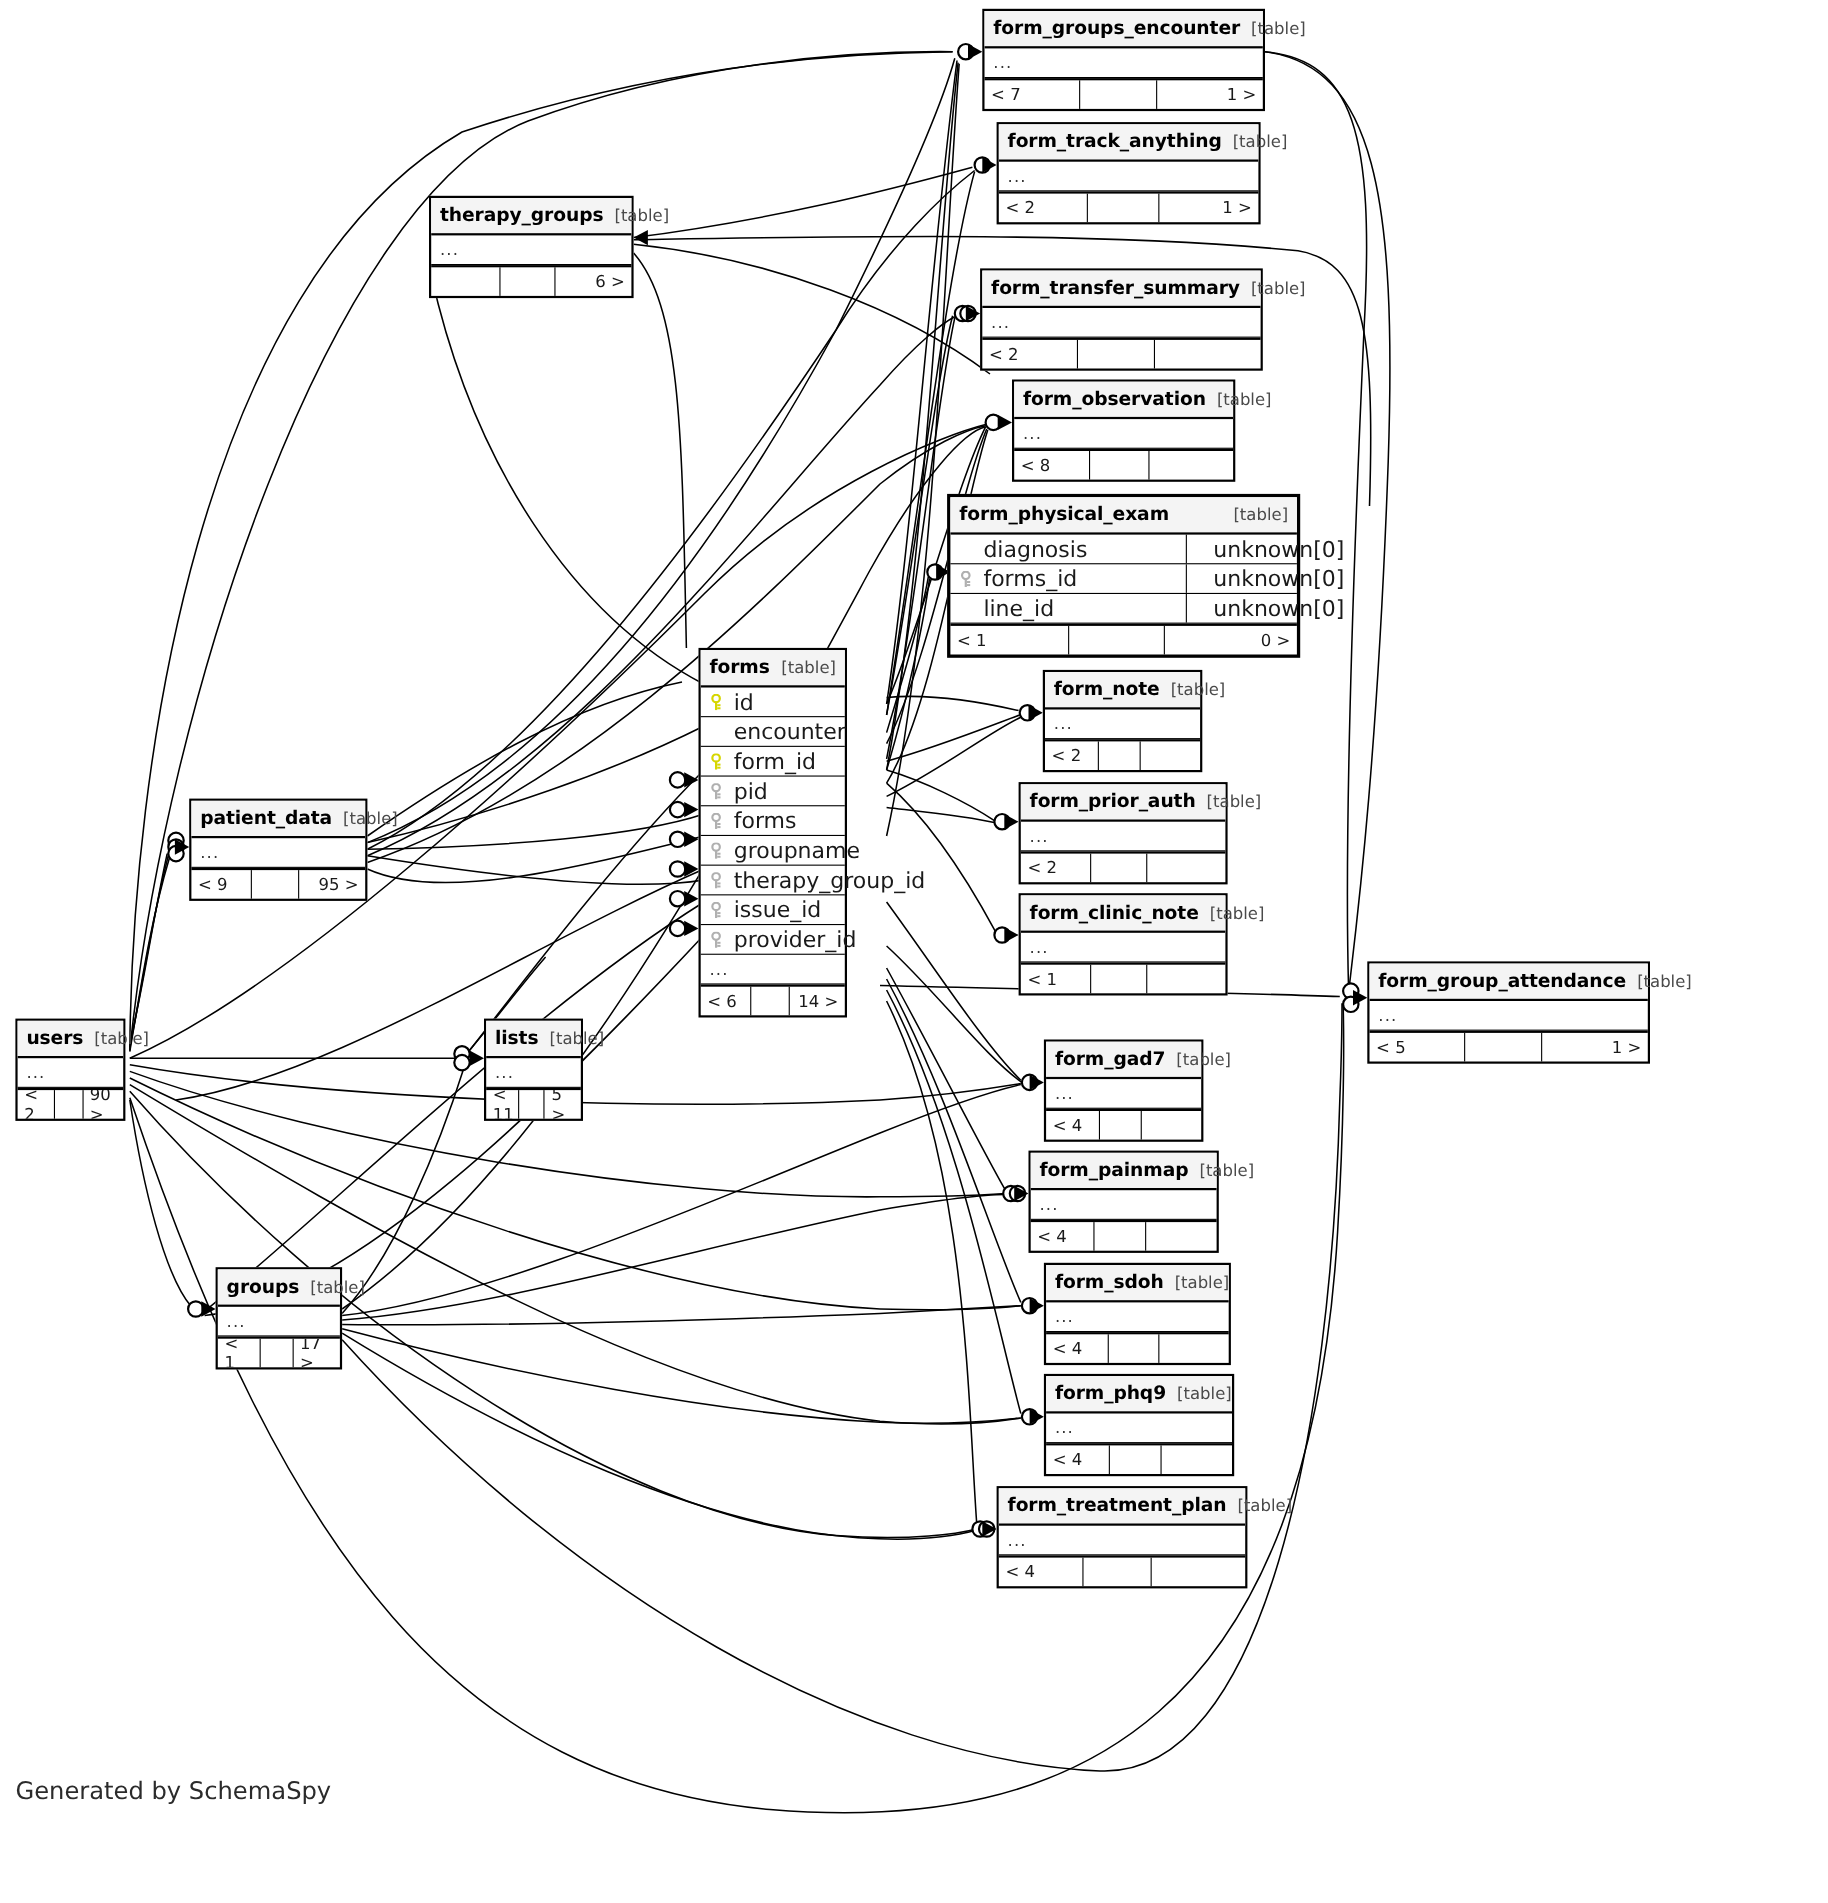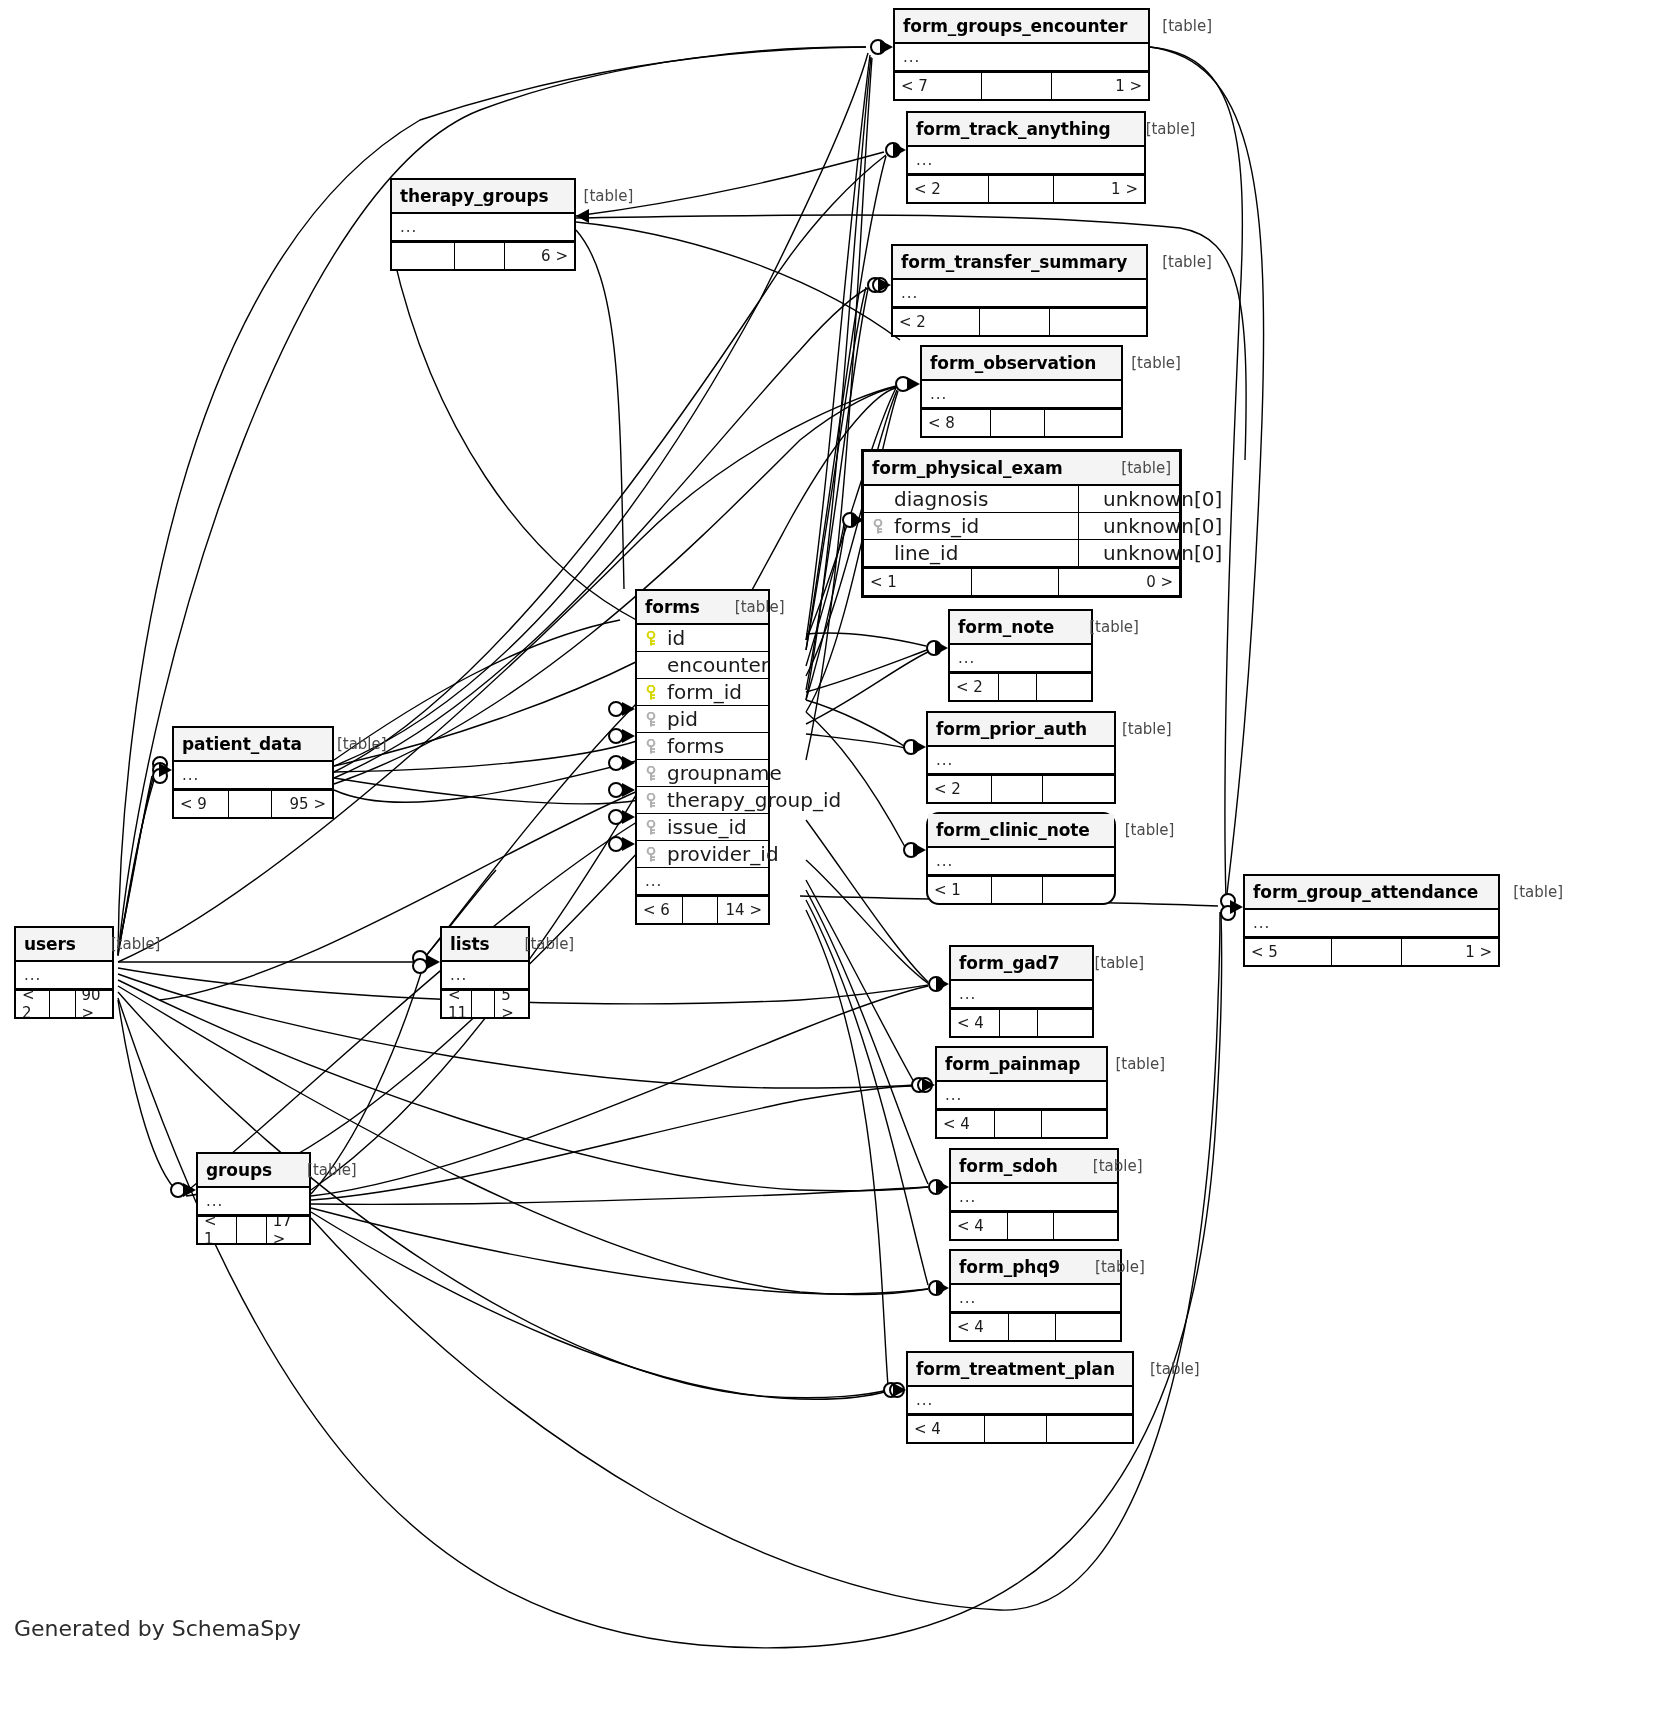--- a/index.html
+++ b/index.html
@@ -39,21 +39,20 @@
   .tbl-title {
     box-sizing: border-box;
     background: #f4f4f4;
     border-bottom: 2px solid #000000;
     display: flex;
     align-items: center;
     justify-content: space-between;
     padding: 0 8px;
     height: 34px;
     white-space: nowrap;
-    gap: 25px;
   }
   .tbl-name {
     font-weight: bold;
     font-size: 17px;
     color: #000000;
     letter-spacing: -0.1px;
   }
   .tbl-tag {
     font-size: 15px;
     color: #4a4a4a;
@@ -518,21 +517,21 @@
         </div>
         <div class="tbl-body">
           <div class="tbl-row ellipsis">...</div>
         </div>
         <div class="tbl-foot">
           <div class="foot-cell foot-left" style="flex: 1 1 34%;">&lt; 2</div>
           <div class="foot-cell foot-mid" style="flex: 1 1 28%;"></div>
           <div class="foot-cell foot-right" style="flex: 1 1 38%;"></div>
         </div>
       </div>
-      <div class="table-node" style="left: 926px; top: 812px; width: 190px; border-radius: 13px;">
+      <div class="table-node" style="left: 926px; top: 812px; width: 190px;">
         <div class="tbl-title">
           <span class="tbl-name">form_clinic_note</span>
           <span class="tbl-tag">[table]</span>
         </div>
         <div class="tbl-body">
           <div class="tbl-row ellipsis">...</div>
         </div>
         <div class="tbl-foot">
           <div class="foot-cell foot-left" style="flex: 1 1 34%;">&lt; 1</div>
           <div class="foot-cell foot-mid" style="flex: 1 1 28%;"></div>

